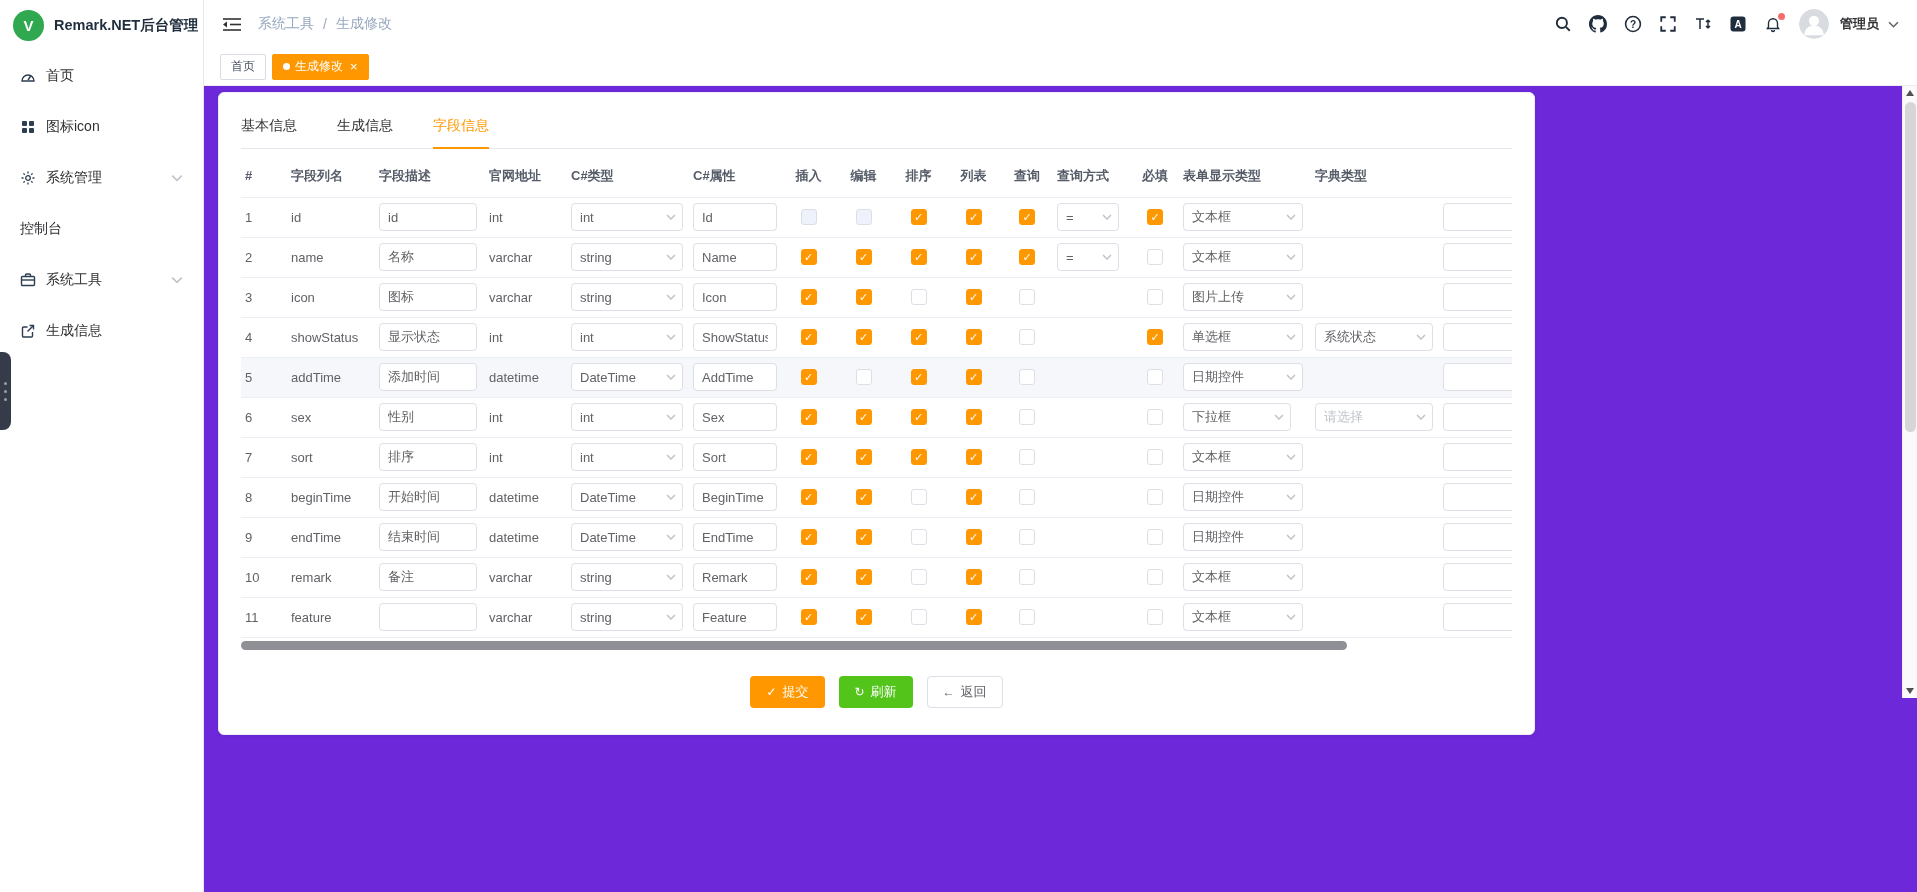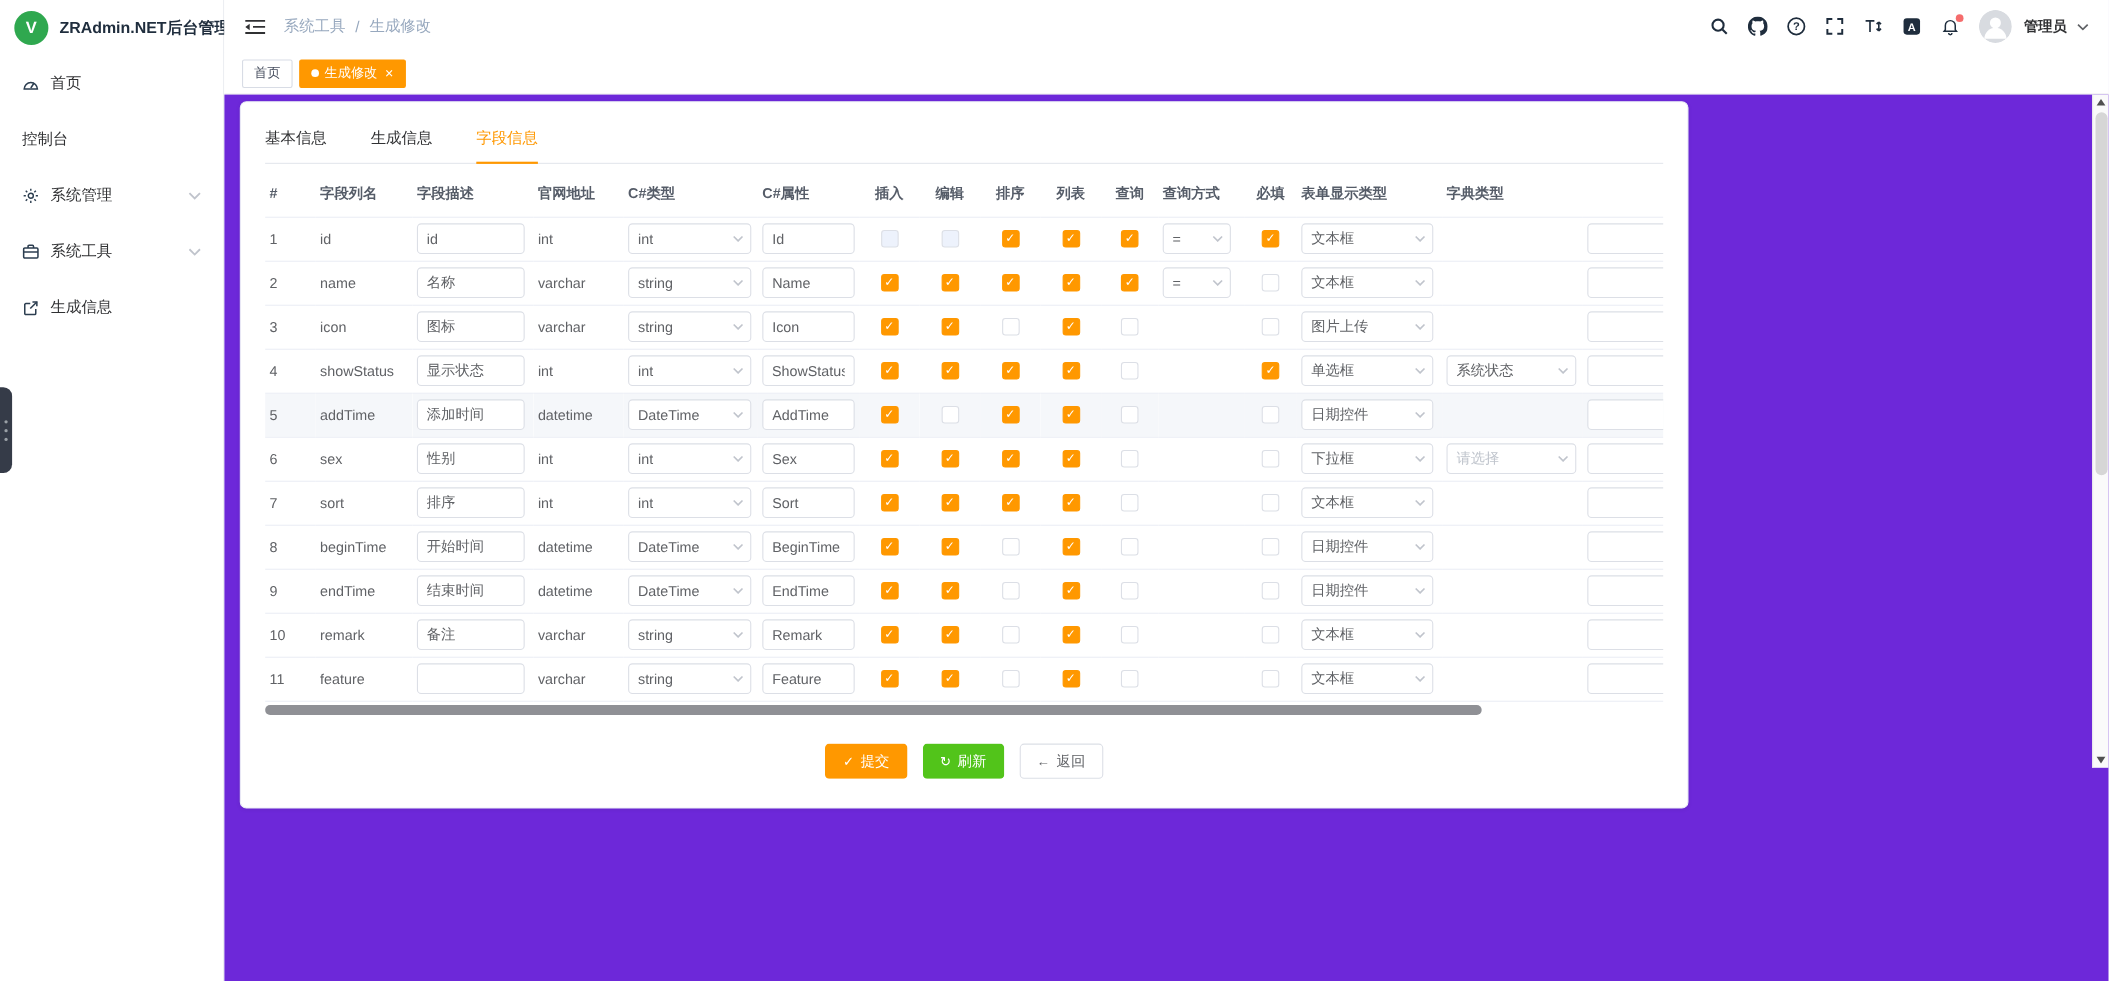--- a/index.html
+++ b/index.html
@@ -94,48 +94,59 @@
   .drawer-handle i{width:3px;height:3px;border-radius:50%;background:#9aa0a6}
 </style>
 </head>
 <body>
 
 <div class="app">
 
   <aside class="sidebar">
     <div class="logo">
       <div class="logo-circle">V</div>
-      <span class="logo-text">ZRAdmin.NET后台管理</span>
+      <span class="logo-text">Remark.NET后台管理</span>
     </div>
     <nav id="menu">
         <div class="menu-item">
           <span class="mi-icon">
             <svg viewBox="0 0 16 16" fill="none" stroke="currentColor" stroke-width="1.4">
               <path d="M2 13a6 6 0 1112 0z"></path>
               <line x1="8" y1="12" x2="11" y2="7.5"></line>
             </svg>
           </span>
           <span class="mi-label">首页</span>
         </div>
         <div class="menu-item">
-          <span class="mi-label">控制台</span>
+          <span class="mi-icon">
+            <svg viewBox="0 0 16 16" fill="currentColor">
+              <rect x="2" y="2" width="5" height="5" rx="1"></rect>
+              <rect x="9" y="2" width="5" height="5" rx="1"></rect>
+              <rect x="2" y="9" width="5" height="5" rx="1"></rect>
+              <rect x="9" y="9" width="5" height="5" rx="1"></rect>
+            </svg>
+          </span>
+          <span class="mi-label">图标icon</span>
         </div>
         <div class="menu-item">
           <span class="mi-icon">
             <svg viewBox="0 0 16 16" fill="none" stroke="currentColor" stroke-width="1.3">
               <circle cx="8" cy="8" r="2.3"></circle>
               <path d="M8 1.5v2M8 12.5v2M1.5 8h2M12.5 8h2M3.4 3.4l1.4 1.4M11.2 11.2l1.4 1.4M12.6 3.4l-1.4 1.4M4.8 11.2l-1.4 1.4"></path>
             </svg>
           </span>
           <span class="mi-label">系统管理</span>
           <span class="mi-chevron">
             <svg viewBox="0 0 10 6">
               <path d="M1 1l4 4 4-4" fill="none" stroke="currentColor" stroke-width="1.4"></path>
             </svg>
           </span>
+        </div>
+        <div class="menu-item">
+          <span class="mi-label">控制台</span>
         </div>
         <div class="menu-item">
           <span class="mi-icon">
             <svg viewBox="0 0 16 16" fill="none" stroke="currentColor" stroke-width="1.4">
               <rect x="1.5" y="4.5" width="13" height="9" rx="1"></rect>
               <path d="M5.5 4.5V3a1 1 0 011-1h3a1 1 0 011 1v1.5"></path>
               <line x1="1.5" y1="8" x2="14.5" y2="8"></line>
             </svg>
           </span>
           <span class="mi-label">系统工具</span>
@@ -459,21 +470,21 @@
                       </svg>
                     </span></td>
                   <td><input class="ipt" style="width: 84px;" value="Sex"></td>
                   <td class="c"><span class="cb cb-on">✓</span></td>
                   <td class="c"><span class="cb cb-on">✓</span></td>
                   <td class="c"><span class="cb cb-on">✓</span></td>
                   <td class="c"><span class="cb cb-on">✓</span></td>
                   <td class="c"><span class="cb "></span></td>
                   <td></td>
                   <td class="c"><span class="cb "></span></td>
-                  <td><span class="sel" style="width:120px">
+                  <td><span class="sel" style="width:108px">
                       <span class="sel-t">下拉框</span>
                       <svg class="sel-c" viewBox="0 0 10 6">
                         <path d="M1 1l4 4 4-4"></path>
                       </svg>
                     </span></td>
                   <td><span class="sel" style="width:118px">
                       <span class="sel-t ph">请选择</span>
                       <svg class="sel-c" viewBox="0 0 10 6">
                         <path d="M1 1l4 4 4-4"></path>
                       </svg>

